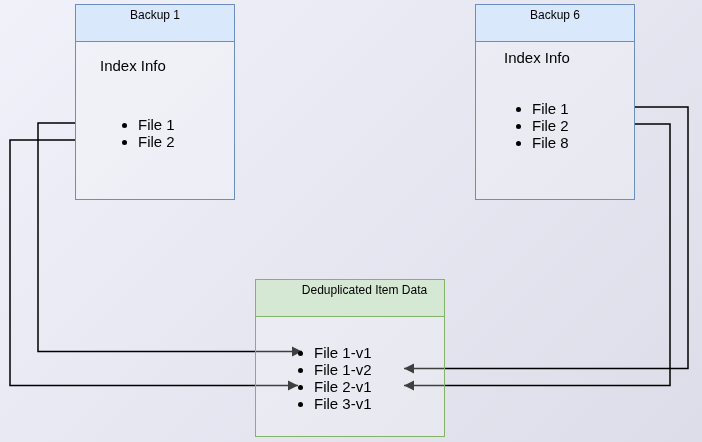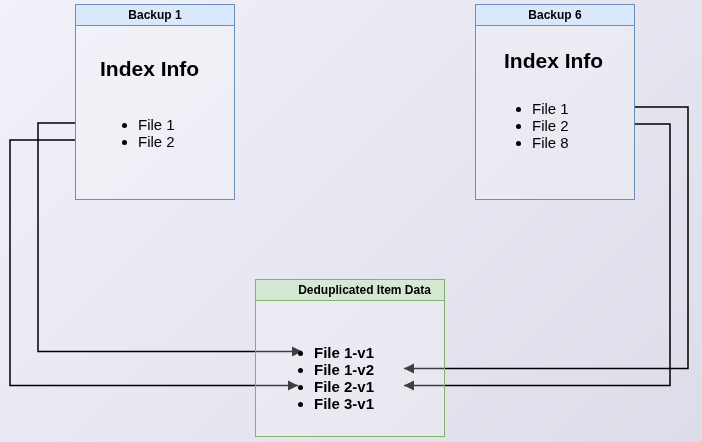--- a/index.html
+++ b/index.html
@@ -24,35 +24,34 @@
   }
   .box {
     position: absolute;
     box-sizing: border-box;
     background: rgba(250, 250, 253, 0.25);
   }
   .box.blue   { border: 1px solid #6c8ebf; }
   .box.green  { border: 1px solid #82b366; }
   .box-header {
     box-sizing: border-box;
-    height: 21px;
+    height: 37px;
     line-height: 20px;
     text-align: center;
     font-size: 12px;
-    font-weight: bold;
+    font-weight: normal;
     color: #000;
   }
   .blue-h  { background: #dae8fc; border-bottom: 1px solid #6c8ebf; }
   .green-h { background: #d5e8d4; border-bottom: 1px solid #82b366; padding-left: 29px; }
   .index-label {
     position: absolute;
-    font-size: 21px;
+    font-size: 15px;
     color: #000;
     white-space: nowrap;
-    font-weight: bold;
   }
   ul.file-list {
     position: absolute;
     margin: 0;
     list-style: disc;
     font-size: 15px;
     line-height: 17px;
     color: #000;
   }
   ul.file-list li { white-space: nowrap; }
@@ -88,21 +87,21 @@
     <div class="index-label" style="left:28px; top:44px;">Index Info</div>
     <ul class="file-list" style="left:0; top:95px; padding-left:56px;">
       <li>File 1</li>
       <li>File 2</li>
       <li>File 8</li>
     </ul>
   </div>
 
   <div class="box green" style="left:255px; top:279px; width:190px; height:158px;">
     <div class="box-header green-h">Deduplicated Item Data</div>
-    <ul class="file-list" style="left:0; top:64px; padding-left:58px;font-weight:bold;">
+    <ul class="file-list" style="left:0; top:64px; padding-left:58px;">
       <li>File 1-v1</li>
       <li>File 1-v2</li>
       <li>File 2-v1</li>
       <li>File 3-v1</li>
     </ul>
   </div>
 
 </div>
 
 </body></html>

